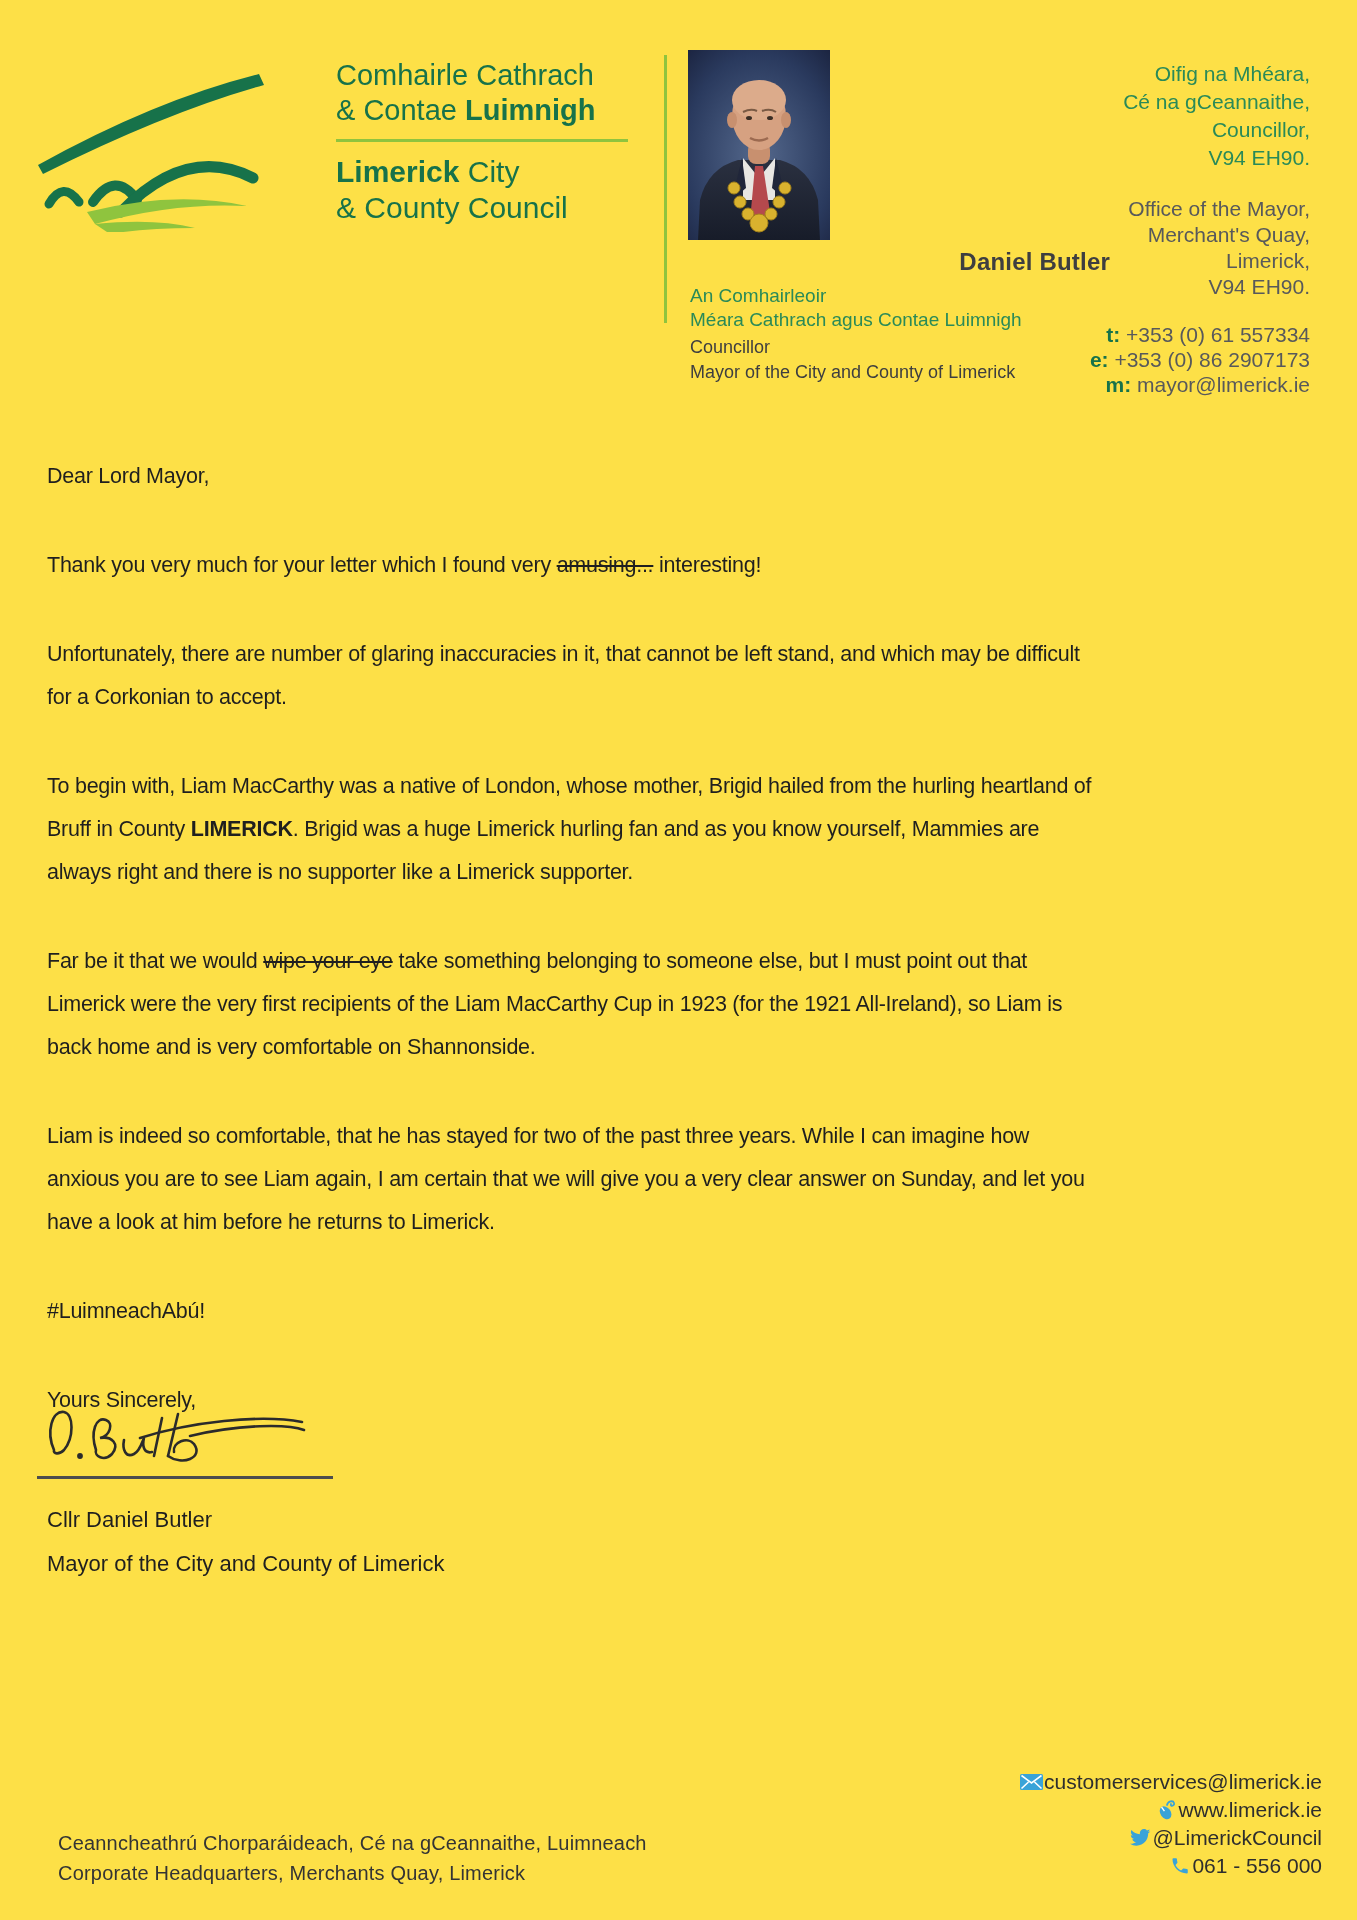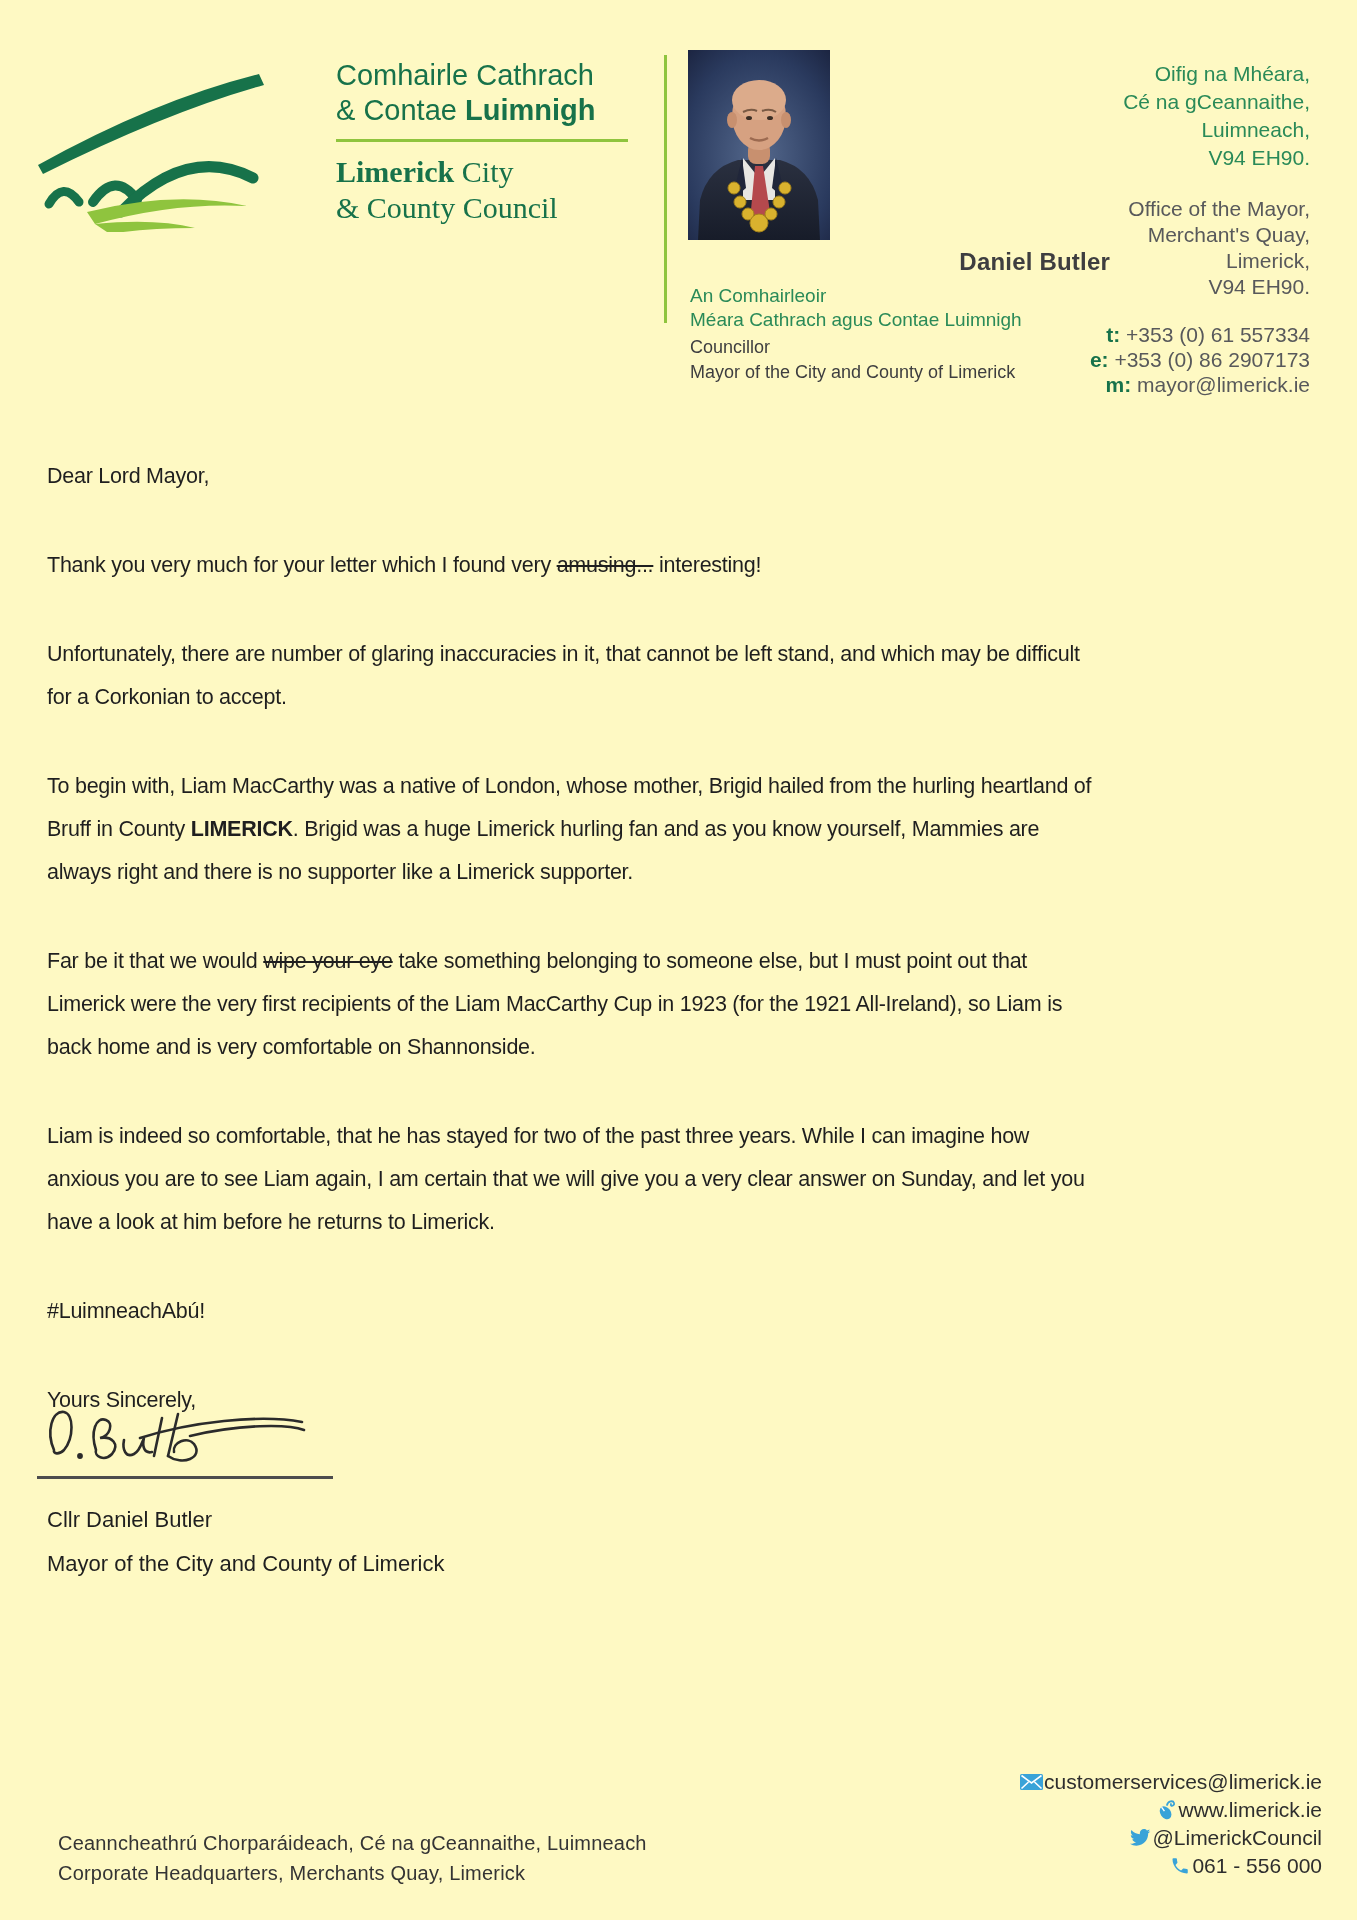--- a/index.html
+++ b/index.html
@@ -1,31 +1,31 @@
 <!DOCTYPE html>
 <html style="--brand_green: #17724a; --brand_lime: #8fc43e; --sub_green: #2a8a58; --gray_text: #58595b; --body_text: #1f1f1f; --footer_blue: #39a3d8;"><head>
 <meta charset="utf-8">
 <style>
   * { margin:0; padding:0; box-sizing:border-box; }
   html,body { background:#ffffff; }
   .page {
-    position:relative; width:1357px; height:1920px; background:#fef9c3;
+    position:relative; width:1357px; height:1920px; background:#fde047;
     font-family:"Liberation Sans", sans-serif; color:#1f1f1f; overflow:hidden;
   }
   :root{
     --brand_green:#17724a; --brand_lime:#8fc43e; --sub_green:#2a8a58;
     --gray_text:#58595b; --body_text:#1f1f1f; --footer_blue:#39a3d8;
   }
   
   .logo-graphic { position:absolute; left:35px; top:52px; }
   .logo-text { position:absolute; left:336px; top:58px; }
   .logo-irish { font-size:29px; line-height:35px; color:var(--brand_green); }
   .logo-irish b, .logo-en b { font-weight:bold; }
   .logo-divider { width:292px; height:3px; background:var(--brand_lime); margin:11px 0 12px 0; }
-  .logo-en { font-size:30px; line-height:36px; color:var(--brand_green);font-family:Liberation Serif, serif; }
+  .logo-en { font-size:30px; line-height:36px; color:var(--brand_green); }
   .v-sep { position:absolute; left:664px; top:55px; width:3px; height:268px; background:var(--brand_lime); }
   .photo { position:absolute; left:688px; top:50px; width:142px; height:190px; }
   .mayor-block { position:absolute; left:690px; top:248px; width:420px; }
   .mayor-name { font-size:24px; font-weight:bold; color:#3e3e40; letter-spacing:.2px; margin-bottom:8px;text-align:right; }
   .mayor-irish { font-size:19px; line-height:24px; color:var(--sub_green); }
   .mayor-en { font-size:18px; line-height:25px; color:#3e3e40; margin-top:3px; }
   .addr-block { position:absolute; right:47px; top:60px; text-align:right; }
   .addr-irish { font-size:21px; line-height:28px; color:var(--sub_green); }
   .addr-en { font-size:21px; line-height:26px; color:var(--gray_text); margin-top:24px; }
   .contact-rows { margin-top:22px; font-size:21px; line-height:25px; color:var(--gray_text); }
@@ -127,21 +127,21 @@
     <div class="mayor-irish">An Comhairleoir</div>
     <div class="mayor-irish">Méara Cathrach agus Contae Luimnigh</div>
     <div class="mayor-en">Councillor</div>
     <div class="mayor-en" style="margin-top:0;">Mayor of the City and County of Limerick</div>
   </div>
 
   <div class="addr-block">
     <div class="addr-irish">
       <div>Oifig na Mhéara,</div>
       <div>Cé na gCeannaithe,</div>
-      <div>Luimneach,</div>
+      <div>Councillor,</div>
       <div>V94 EH90.</div>
     </div>
     <div class="addr-en">
       <div>Office of the Mayor,</div>
       <div>Merchant's Quay,</div>
       <div>Limerick,</div>
       <div>V94 EH90.</div>
     </div>
     <div class="contact-rows">
       <div><b>t:</b><span> +353 (0) 61 557334</span></div>

